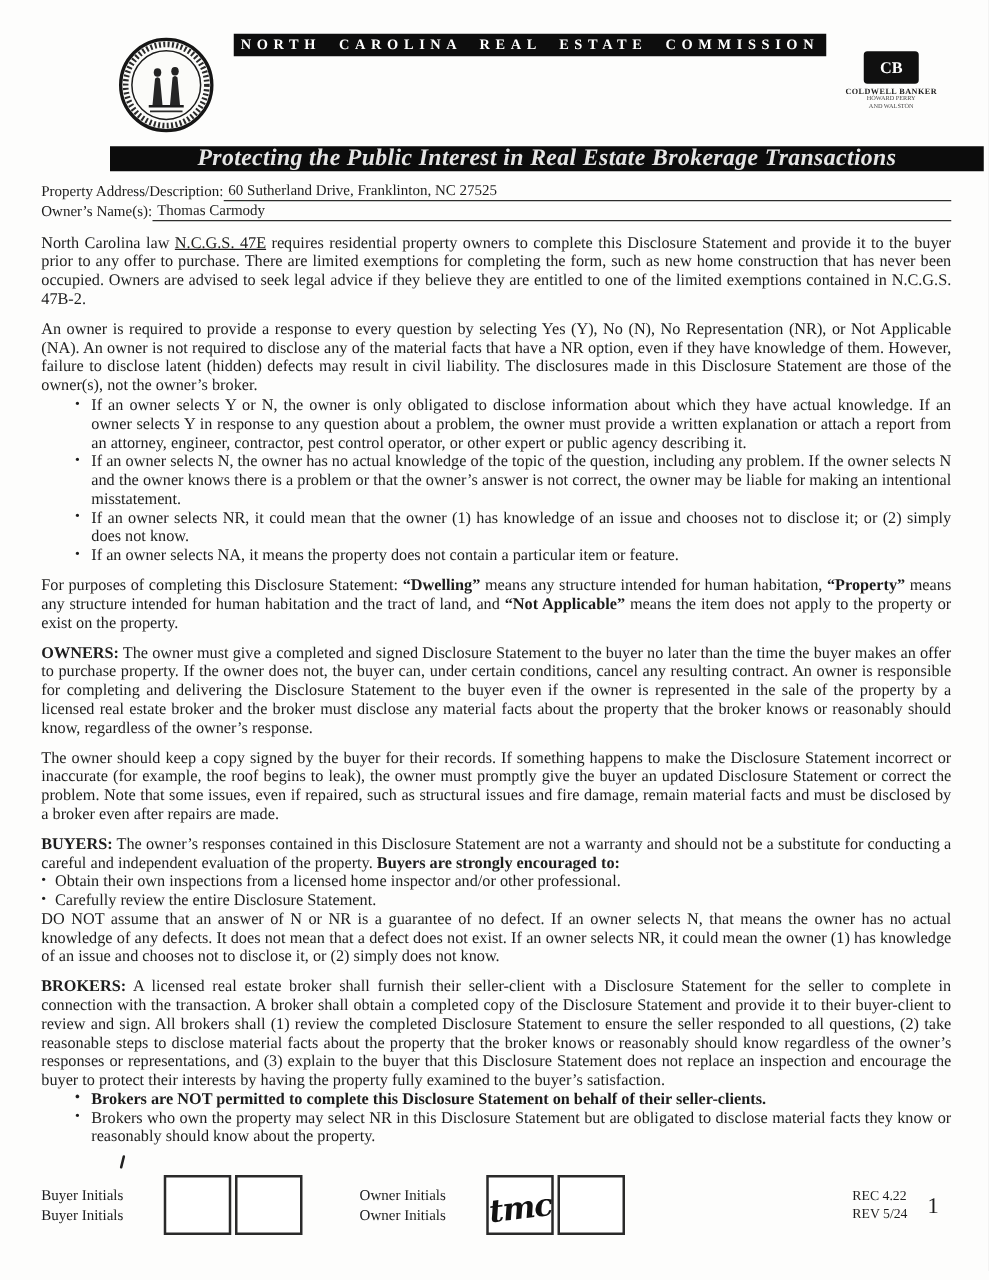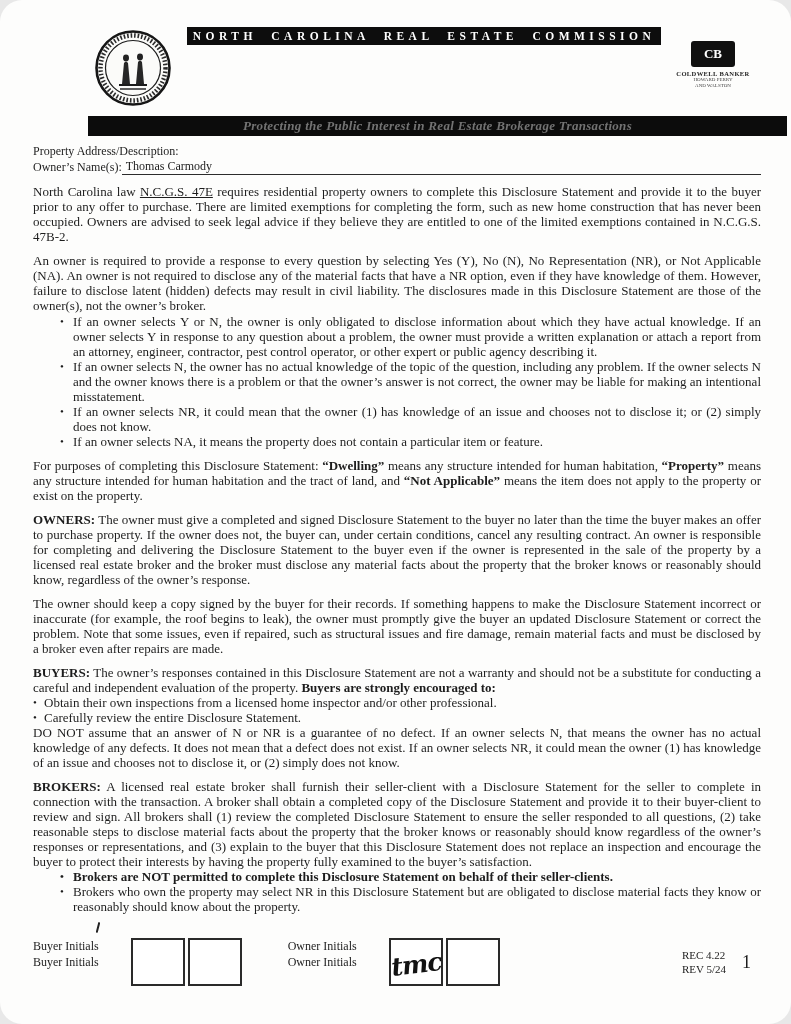--- a/index.html
+++ b/index.html
@@ -1,64 +1,64 @@
 <!DOCTYPE html>
 <html><head>
 <meta charset="utf-8">
 <style>
   html,body { margin:0; padding:0; background:#e8e8e8; }
   .page {
     position:relative; width:791px; height:1024px; margin:0 auto;
     background:#fdfdfc; box-sizing:border-box;
     padding:26px 30px 0 33px;
     font-family:"Liberation Serif", serif;
-    color:#1d1d1d; overflow:hidden;border-radius:22px;
+    color:#1d1d1d; overflow:hidden;
   }
   
   .header { display:flex; align-items:flex-start; }
   .seal-wrap { width:88px; margin-left:60px; flex:none; padding-top:2px; }
   .header-center { flex:1; text-align:center; min-width:0; }
   .commission-bar {
     background:#0d0d0d; color:#fff; height:18px; line-height:18px;
     font-size:11.5px; font-weight:bold; letter-spacing:4.5px; word-spacing:7px;
     margin:1px 4px 0 6px; white-space:nowrap; overflow:hidden;
   }
   .doc-title { font-weight:bold; font-style:italic; font-size:20.5px; line-height:1.2; margin-top:4px; }
   .cb-col { width:96px; flex:none; text-align:center; padding-top:15px; }
   .cb-mark {
     width:44px; height:26px; background:#101010; color:#fff; margin:0 auto;
     display:flex; align-items:center; justify-content:center;
     font-weight:bold; font-size:13px; border-radius:3px;
   }
   .cb-name { font-size:6.5px; font-weight:bold; letter-spacing:.4px; margin-top:3px; white-space:nowrap; }
   .cb-sub { font-size:5px; color:#444; line-height:1.25; white-space:nowrap; }
   .banner {
-    background:#0c0c0c; color:#737373; text-align:center;
-    font-style:italic; font-weight:bold; font-size:13px;
+    background:#0c0c0c; color:#e5e5e5; text-align:center;
+    font-style:italic; font-weight:bold; font-size:19px;
     height:20px; line-height:20px; margin:4px -26px 0 55px;
     letter-spacing:.3px;
   }
   
   .fields { margin-top:8px; font-size:12px; }
   .field-row { display:flex; align-items:flex-end; line-height:15px; }
   .field-label { white-space:nowrap; }
   .field-value { flex:1; border-bottom:1.4px solid #2c2c2c; padding-left:4px; white-space:nowrap; }
   
   .content { margin-top:0; font-size:13px; line-height:15px; text-align:justify; }
   .content p { margin:9px 0 0 0; }
   .b { font-weight:bold; }
   .u { text-decoration:underline; }
   ul.ind { list-style:none; margin:1px 0 0 0; padding:0 0 0 40px; }
   ul.ind li { position:relative; margin:0; }
   ul.ind li::before { content:"\2022"; position:absolute; left:-13px; top:0; font-size:11px; }
   .flush-li { position:relative; padding-left:11px; margin:0; }
   .flush-li::before { content:"\2022"; position:absolute; left:0; top:0; font-size:11px; }
   .no-gap { margin-top:0 !important; }
   
-  .initials-row { display:flex; margin-top:24px; font-size:12px; position:relative;gap:23px; }
+  .initials-row { display:flex; align-items:center; margin-top:24px; font-size:12px; position:relative;gap:23px; }
   .stray-mark {
     position:absolute; top:-16px; left:64px; width:2px; height:11px;
     background:#222; transform:rotate(14deg); border-radius:1px;
   }
   .init-labels { line-height:16px; white-space:nowrap; }
   .boxes { display:flex; margin-left:9px; }
   .init-box { width:54px; height:48px; border:2px solid #2a2a2a; margin-right:3px; box-sizing:border-box;
               display:flex; align-items:center; justify-content:center; background:#fff; }
   .owner-group { margin-left:20px; }
   .signature {
@@ -97,20 +97,21 @@
       <div class="cb-sub">HOWARD PERRY</div>
       <div class="cb-sub">AND WALSTON</div>
     </div>
   </div>
 
   <div class="banner">Protecting the Public Interest in Real Estate Brokerage Transactions</div>
 
   <div class="fields">
     <div class="field-row">
       <span class="field-label">Property Address/Description:</span>
+      <span class="field-value">60 Sutherland Drive, Franklinton, NC 27525</span>
     </div>
     <div class="field-row">
       <span class="field-label">Owner’s Name(s):</span>
       <span class="field-value">Thomas Carmody</span>
     </div>
   </div>
 
   <div class="content">
 
     <p><span>North Carolina law </span><span class="u">N.C.G.S. 47E</span><span> requires residential property owners to complete this Disclosure Statement and provide it to the buyer prior to any offer to purchase. There are limited exemptions for completing the form, such as new home construction that has never been occupied. Owners are advised to seek legal advice if they believe they are entitled to one of the limited exemptions contained in N.C.G.S. 47B-2.</span></p>

